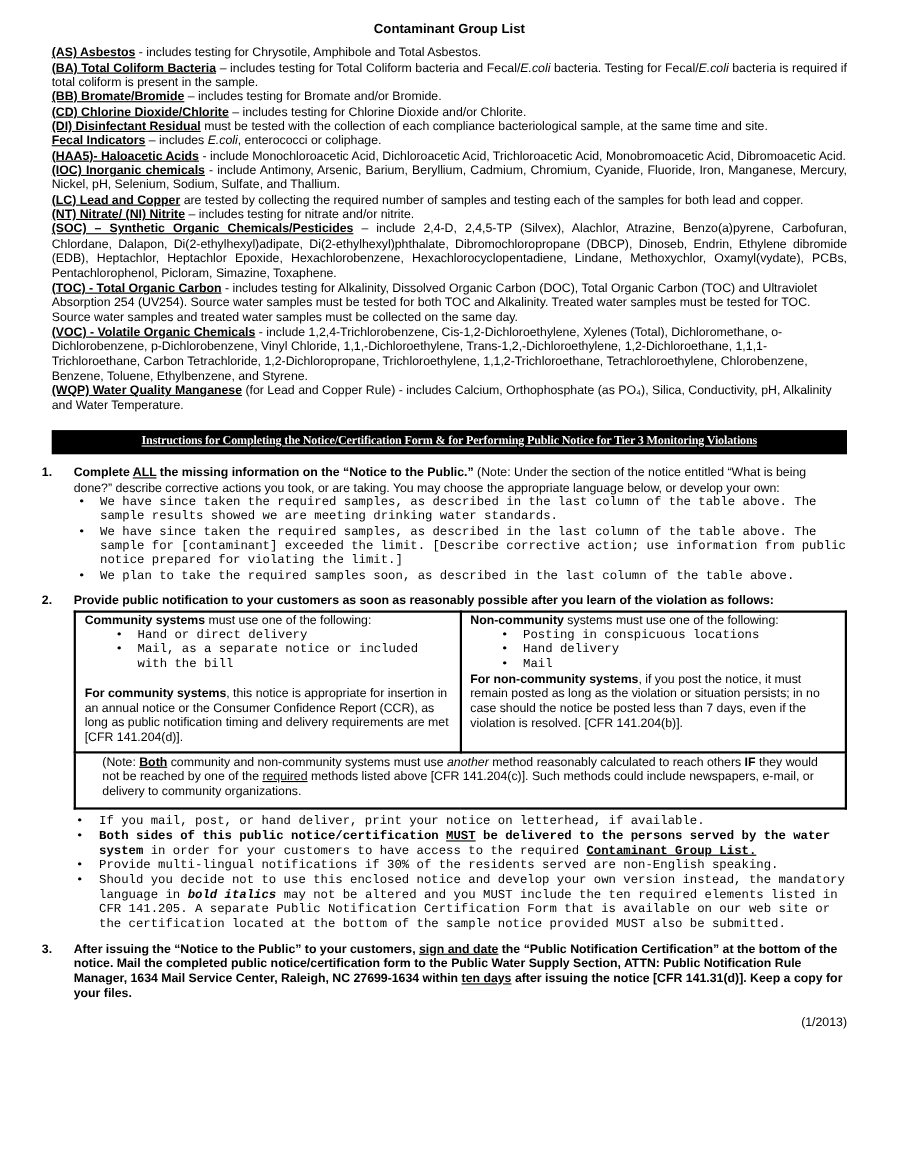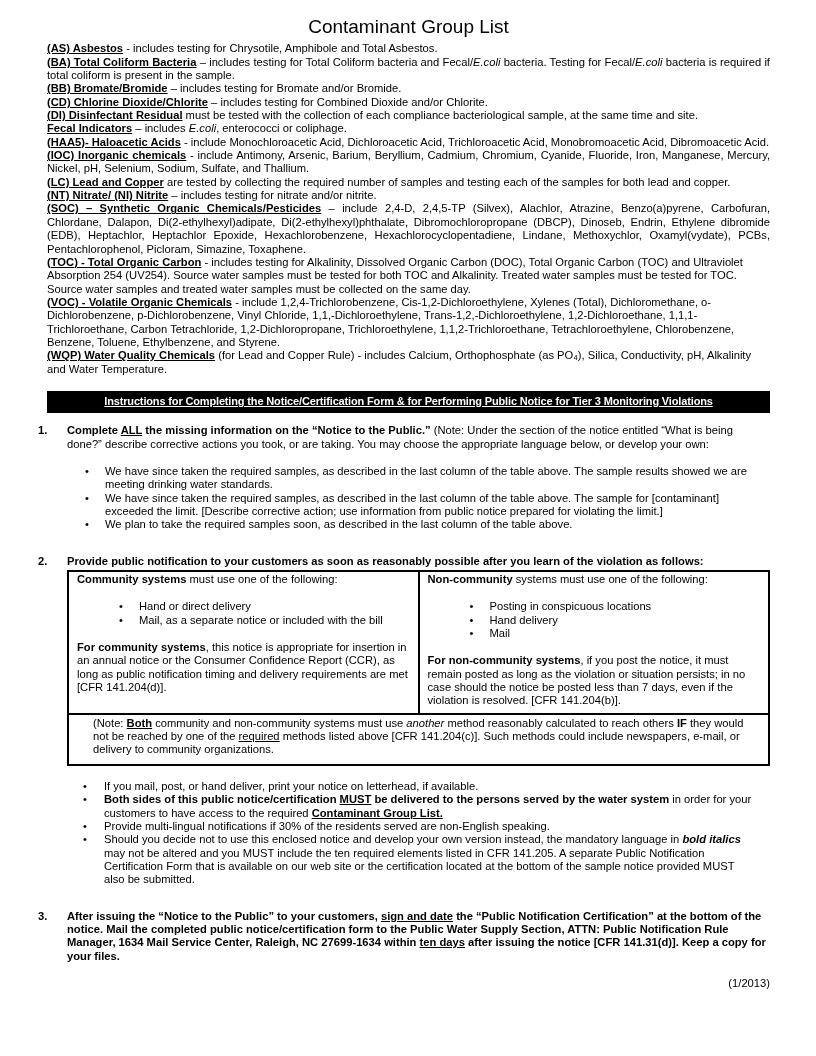--- a/index.html
+++ b/index.html
@@ -3,36 +3,36 @@
 <meta charset="utf-8">
 <style>
   html,body { margin:0; padding:0; background:#fff; }
   body { width:816px; height:1056px; overflow:hidden; }
   .page {
     box-sizing:border-box; width:816px; height:1056px;
     padding:20px 46px 14px 47px;
     font-family:"Liberation Sans","DejaVu Sans",sans-serif;
     font-size:11.2px; line-height:13.35px; color:#000;
   }
-  .title { text-align:center; font-weight:normal; font-size:19px; margin:0 0 9px; }
+  .title { text-align:center; font-weight:bold; font-size:12px; margin:0 0 9px; }
   .m0 { margin:0; }
   .groups p { margin:0; }
   .justify { text-align:justify; }
   .b { font-weight:bold; }
   .u { text-decoration:underline; }
   .i { font-style:italic; }
   .banner {
     background:#000; color:#fff; text-align:center; font-weight:bold;
     font-size:11px; letter-spacing:-0.15px; padding:4px 2px 5px; margin:15px 0 11px;
   }
-  .banner-text { text-decoration:underline; white-space:nowrap; }
+  .banner-text { text-decoration:underline; white-space:nowrap;font-family:Liberation Serif, serif; }
   .instr { display:flex; margin:0 0 9px; }
   .instr-num { flex:none; width:29px; font-weight:bold; margin-left:-9px; }
   .instr-body { flex:1; min-width:0; }
-  ul.dots { list-style:none; margin:14px; padding:0; }
+  ul.dots { list-style:none; margin:0; padding:0;font-family:Liberation Mono, monospace; }
   ul.dots li { position:relative; padding-left:24px; }
   ul.dots li::before { content:"\2022"; position:absolute; left:4px; }
   ul.dots.cell li { padding-left:48px; }
   ul.dots.cell li::before { left:28px; }
   ul.dots.post li { padding-left:23px; }
   ul.dots.post li::before { left:2px; }
   table.sys { border-collapse:collapse; width:100%; margin:2px 0 5px; table-layout:fixed; }
   table.sys td { border:2px solid #000; vertical-align:top; padding:1px 8px 5px; width:50%; }
   .cellgap { margin:13px 0 0; }
   .cellflush { margin:0; }
@@ -44,31 +44,31 @@
 <body>
 
 <div class="page">
 
   <div class="title">Contaminant Group List</div>
 
   <div class="groups">
     <p><span class="b u">(AS) Asbestos</span><span> - includes testing for Chrysotile, Amphibole and Total Asbestos.</span></p>
     <p class="justify"><span class="b u">(BA) Total Coliform Bacteria</span><span> – includes testing for Total Coliform bacteria and Fecal/</span><span class="i">E.coli</span><span> bacteria.  Testing for Fecal/</span><span class="i">E.coli</span><span> bacteria is required if total coliform is present in the sample.</span></p>
     <p><span class="b u">(BB) Bromate/Bromide</span><span> – includes testing for Bromate and/or Bromide.</span></p>
-    <p><span class="b u">(CD) Chlorine Dioxide/Chlorite</span><span> – includes testing for Combined Dioxide and/or Chlorite.</span></p>
+    <p><span class="b u">(CD) Chlorine Dioxide/Chlorite</span><span> – includes testing for Chlorine Dioxide and/or Chlorite.</span></p>
     <p><span class="b u">(DI) Disinfectant Residual</span><span> must be tested with the collection of each compliance bacteriological sample, at the same time and site.</span></p>
     <p><span class="b u">Fecal Indicators</span><span> – includes </span><span class="i">E.coli</span><span>, enterococci or coliphage.</span></p>
     <p><span class="b u">(HAA5)- Haloacetic Acids</span><span> - include Monochloroacetic Acid, Dichloroacetic Acid, Trichloroacetic Acid, Monobromoacetic Acid, Dibromoacetic Acid.</span></p>
     <p class="justify"><span class="b u">(IOC) Inorganic chemicals</span><span> - include Antimony, Arsenic, Barium, Beryllium, Cadmium, Chromium, Cyanide, Fluoride, Iron, Manganese, Mercury, Nickel, pH, Selenium, Sodium, Sulfate, and Thallium.</span></p>
     <p class="justify"><span class="b u">(LC) Lead and Copper</span><span> are tested by collecting the required number of samples and testing each of the samples for both lead and copper.</span></p>
     <p><span class="b u">(NT) Nitrate/ (NI) Nitrite</span><span> – includes testing for nitrate and/or nitrite.</span></p>
     <p class="justify"><span class="b u">(SOC) – Synthetic Organic Chemicals/Pesticides</span><span> – include 2,4-D, 2,4,5-TP (Silvex), Alachlor, Atrazine, Benzo(a)pyrene, Carbofuran, Chlordane, Dalapon, Di(2-ethylhexyl)adipate, Di(2-ethylhexyl)phthalate, Dibromochloropropane (DBCP), Dinoseb, Endrin, Ethylene dibromide (EDB), Heptachlor, Heptachlor Epoxide, Hexachlorobenzene, Hexachlorocyclopentadiene, Lindane, Methoxychlor, Oxamyl(vydate), PCBs, Pentachlorophenol, Picloram, Simazine, Toxaphene.</span></p>
     <p><span class="b u">(TOC) - Total Organic Carbon</span><span> - includes testing for Alkalinity, Dissolved Organic Carbon (DOC), Total Organic Carbon (TOC) and Ultraviolet Absorption 254 (UV254).  Source water samples must be tested for both TOC and Alkalinity.  Treated water samples must be tested for TOC.  Source water samples and treated water samples must be collected on the same day.</span></p>
     <p><span class="b u">(VOC) - Volatile Organic Chemicals</span><span> - include 1,2,4-Trichlorobenzene, Cis-1,2-Dichloroethylene,  Xylenes (Total), Dichloromethane, o-Dichlorobenzene, p-Dichlorobenzene, Vinyl Chloride, 1,1,-Dichloroethylene, Trans-1,2,-Dichloroethylene, 1,2-Dichloroethane, 1,1,1-Trichloroethane, Carbon Tetrachloride, 1,2-Dichloropropane, Trichloroethylene, 1,1,2-Trichloroethane, Tetrachloroethylene, Chlorobenzene, Benzene, Toluene, Ethylbenzene, and Styrene.</span></p>
-    <p><span class="b u">(WQP) Water Quality Chemicals</span><span> (for Lead and Copper Rule) - includes Calcium, Orthophosphate (as PO₄), Silica, Conductivity, pH, Alkalinity and Water Temperature.</span></p>
+    <p><span class="b u">(WQP) Water Quality Manganese</span><span> (for Lead and Copper Rule) - includes Calcium, Orthophosphate (as PO₄), Silica, Conductivity, pH, Alkalinity and Water Temperature.</span></p>
   </div>
 
   <div class="banner">
     <span class="banner-text">Instructions for Completing the Notice/Certification Form &amp; for Performing Public Notice for Tier 3 Monitoring Violations</span>
   </div>
 
   <div class="instr">
     <div class="instr-num">1.</div>
     <div class="instr-body">
       <p class="m0"><span class="b">Complete </span><span class="b u">ALL</span><span class="b"> the missing information on the “Notice to the Public.”</span><span>  (Note: Under the section of the notice entitled “What is being done?” describe corrective actions you took, or are taking.  You may choose the appropriate language below, or develop your own:</span></p>

